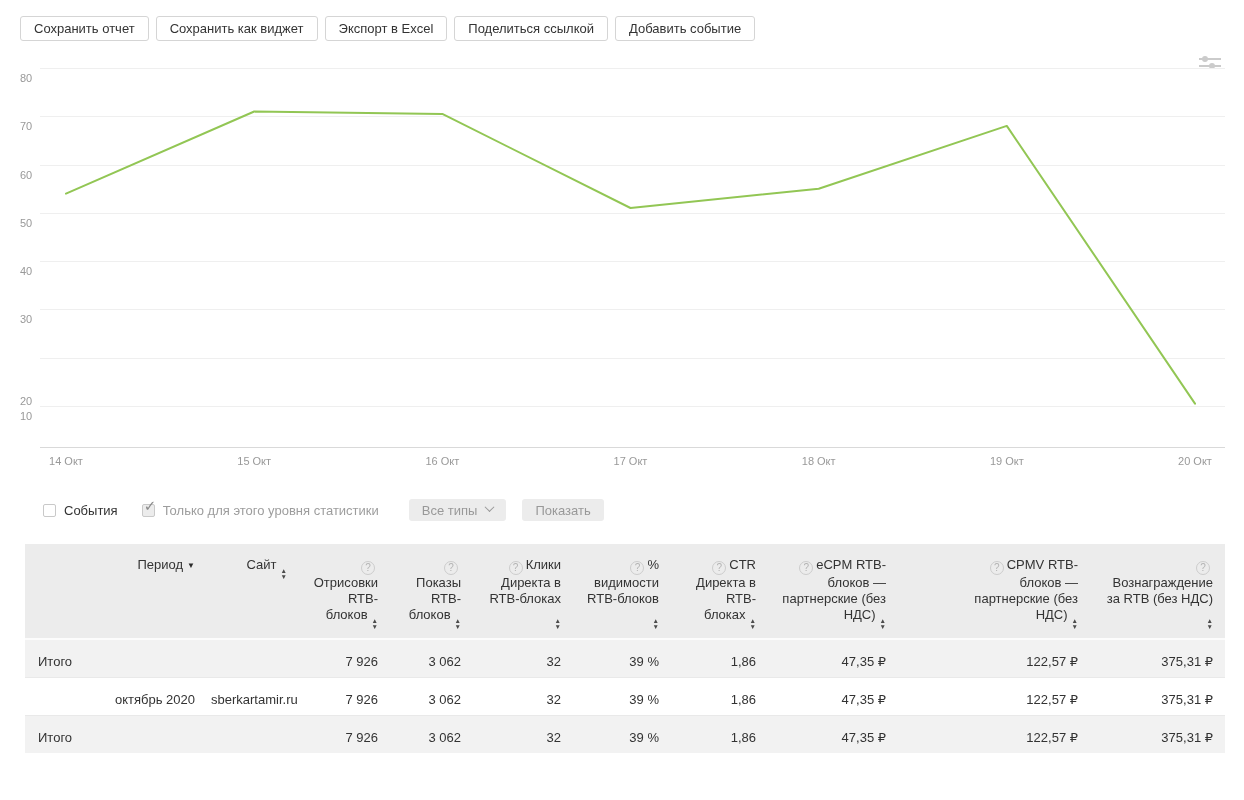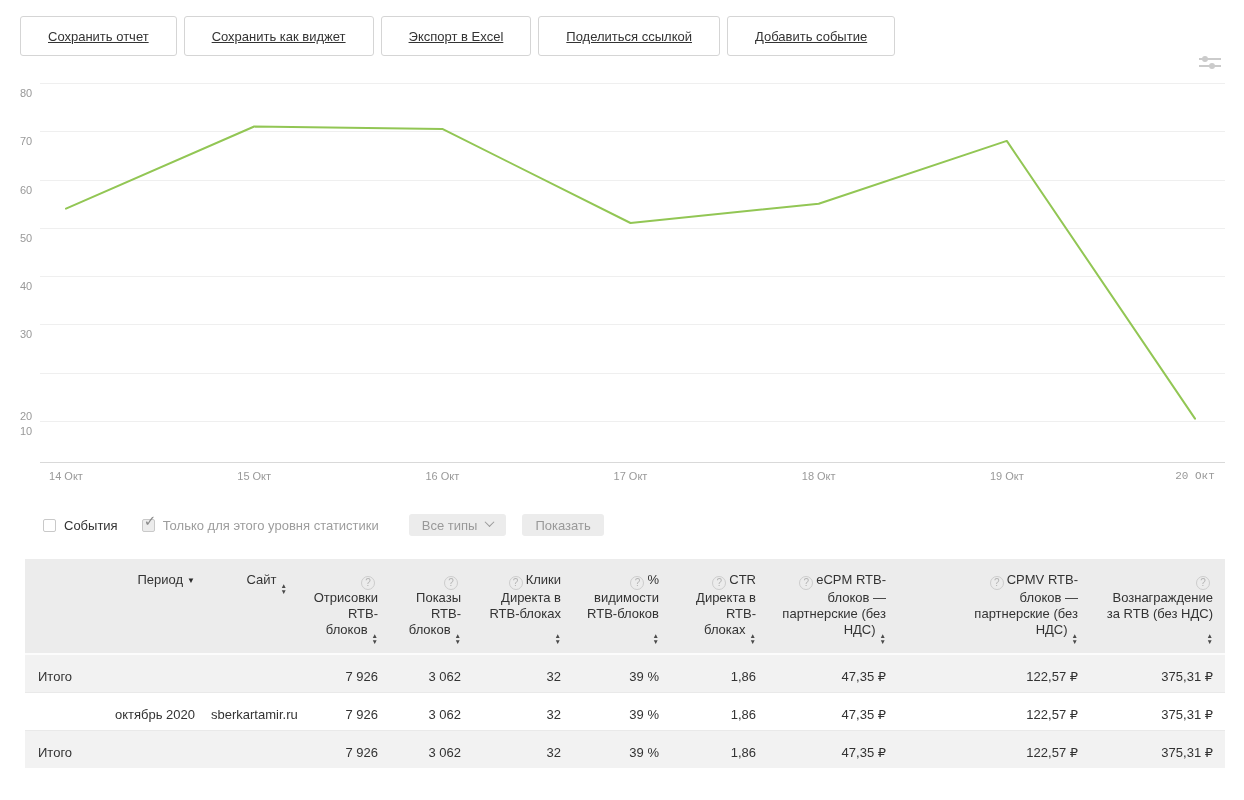--- a/index.html
+++ b/index.html
@@ -8,23 +8,23 @@
     width:1244px; height:800px; overflow:hidden; background:#fff;
     font-family:"Liberation Sans","DejaVu Sans",sans-serif; color:#333;
     -webkit-font-smoothing:antialiased;
   }
   .page { position:relative; padding:16px 19px 0 20px; }
 
   
   h1.title { font-size:17px; font-weight:400; color:#111; margin:0 0 11px 0; line-height:21px; }
   .toolbar { display:flex; gap:7px; }
   .btn {
-    height:40px; padding:0 27px; border:1px solid #d5d5d5; border-radius:3px;
+    height:25px; padding:0 13px; border:1px solid #d5d5d5; border-radius:3px;
     background:#fff; font:13px "Liberation Sans","DejaVu Sans",sans-serif; color:#333;
-    display:inline-flex; align-items:center; cursor:pointer; white-space:nowrap;text-decoration:underline;
+    display:inline-flex; align-items:center; cursor:pointer; white-space:nowrap;
   }
   .settings-icon { position:absolute; top:53px; right:22px; width:24px; height:20px; cursor:pointer; }
 
   
   .chart { position:relative; height:410px; margin-top:21px; }
   .gridline { position:absolute; left:20px; right:0; height:1px; background:#efefef; }
   .axis-bottom { position:absolute; left:20px; right:0; top:385px; height:1px; background:#d9d9d9; }
   .ytick { position:absolute; left:0; font-size:11px; color:#999; }
   .xtick { position:absolute; top:393px; width:70px; margin-left:-35px; text-align:center; font-size:11px; color:#999; white-space:nowrap; }
   svg.plot { position:absolute; left:0; top:0; }
@@ -107,21 +107,21 @@
         <div class="ytick" style="top: 203.2px;">40</div>
         <div class="ytick" style="top: 251.4px;">30</div>
         <div class="ytick" style="top: 288px; margin-top: 45px;">20</div>
         <div class="ytick" style="top: 348px;">10</div>
         <div class="xtick" style="left: 46px;">14 Окт</div>
         <div class="xtick" style="left: 234.2px;">15 Окт</div>
         <div class="xtick" style="left: 422.3px;">16 Окт</div>
         <div class="xtick" style="left: 610.5px;">17 Окт</div>
         <div class="xtick" style="left: 798.7px;">18 Окт</div>
         <div class="xtick" style="left: 986.8px;">19 Окт</div>
-        <div class="xtick" style="left: 1175px; font-family: Liberation Mono, monospace;">20 Окт</div>
+        <div class="xtick" style="left: 1175px;">20 Окт</div>
       </div>
     <svg class="plot" width="1205" height="410">
       <polyline id="series-line" fill="none" stroke-width="2" stroke-linejoin="round" stroke-linecap="round" stroke="#92c654" points="46.0,131.6 234.2,49.5 422.3,51.9 610.5,146.0 798.7,126.7 986.8,63.9 1175.0,341.6"></polyline>
     </svg>
   </div>
 
   <div class="events">
     <span class="cb" id="cb-events"></span>
     <span class="cb-label">События</span>
     <span class="gap24"></span>

